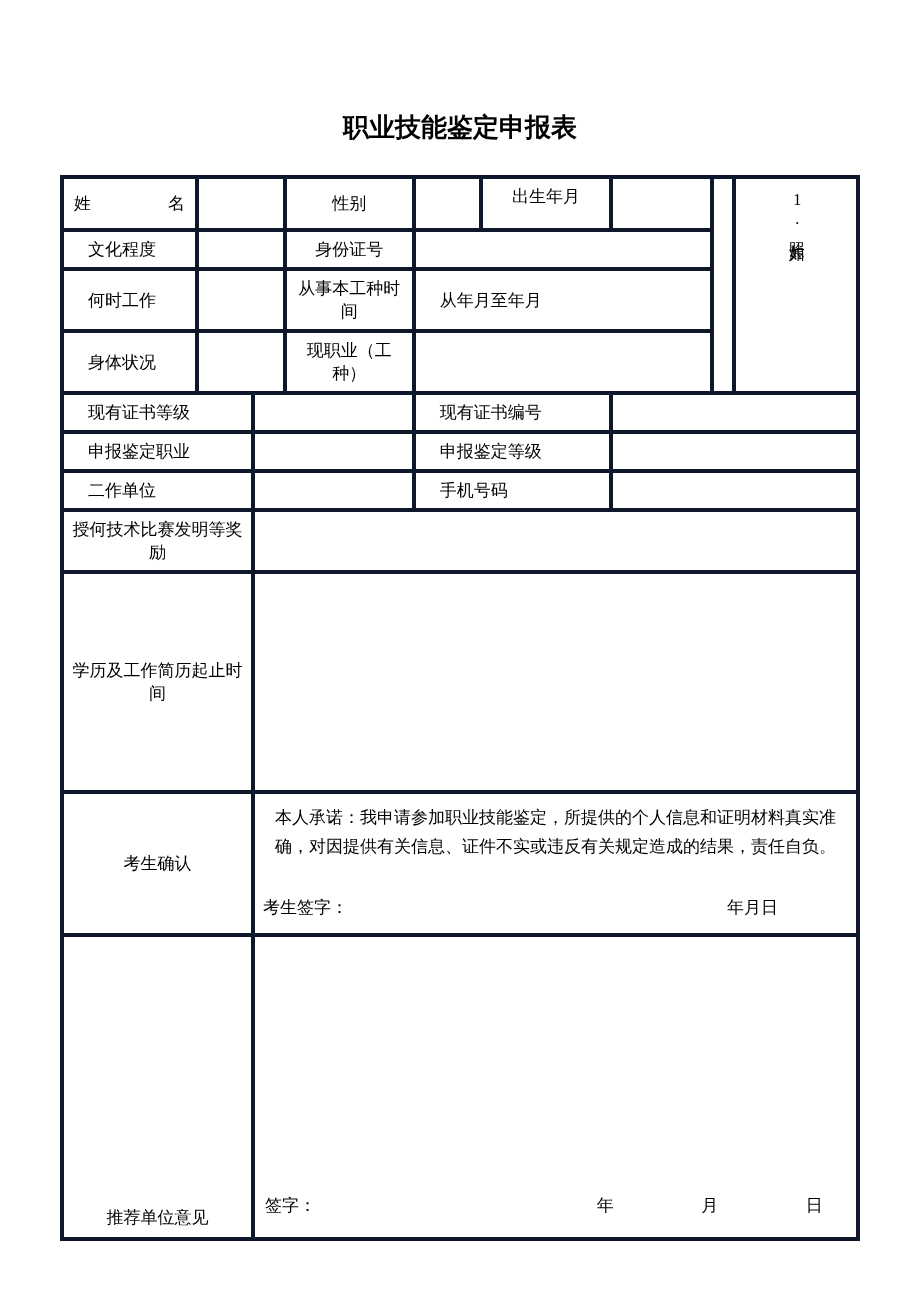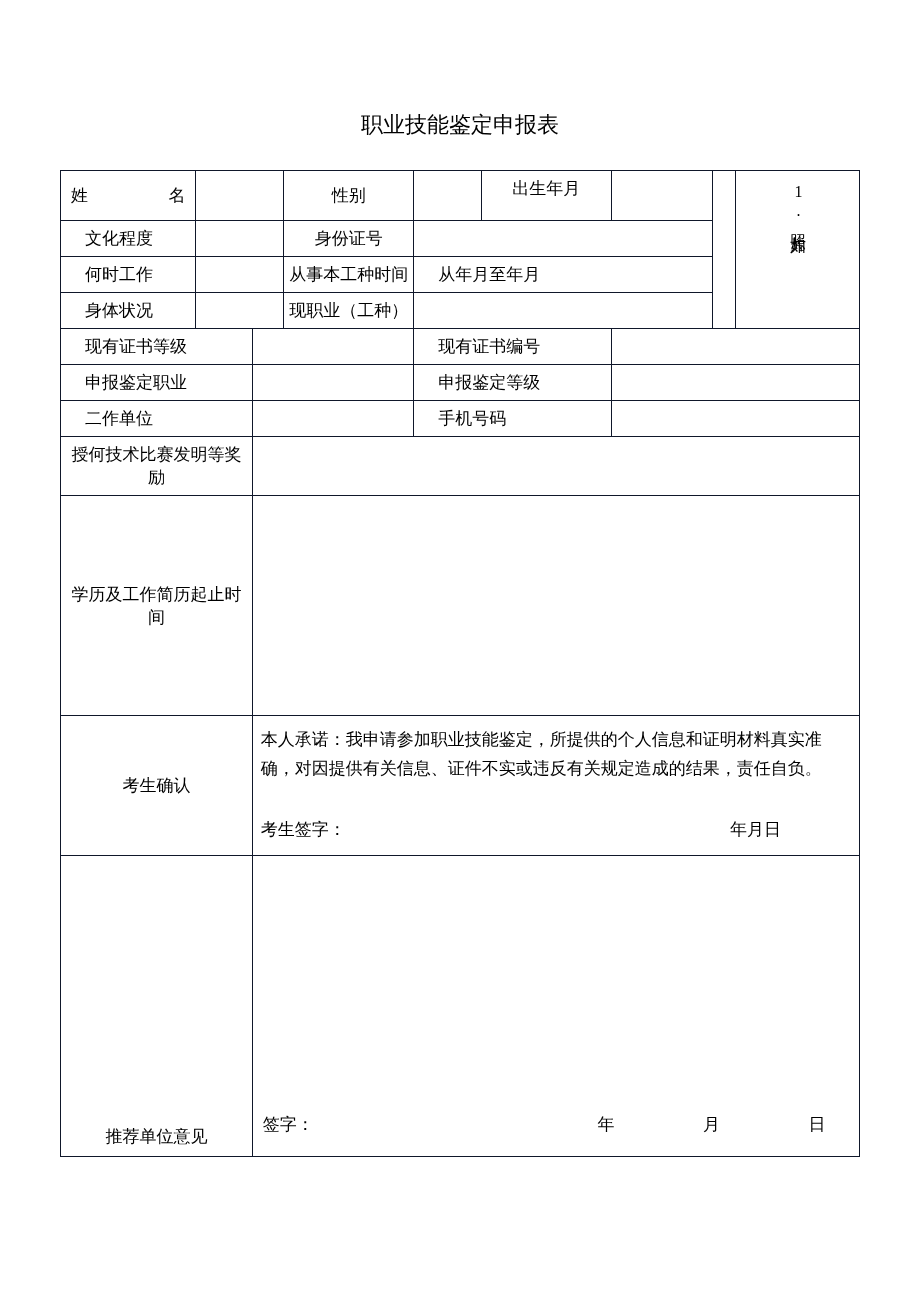--- a/index.html
+++ b/index.html
@@ -5,49 +5,49 @@
     body {
       font-family: "SimSun", "宋体", serif;
       background: #fff;
       margin: 0;
       padding: 80px 60px;
       width: 920px;
       box-sizing: border-box;
     }
     h1 {
       text-align: center;
-      font-size: 22px;
-      font-weight: 400;
+      font-size: 26px;
+      font-weight: 700;
       margin: 30px 0 30px;
       font-family: "SimHei", "黑体", sans-serif;
     }
     table {
       border-collapse: collapse;
       width: 100%;
       table-layout: fixed;
     }
     td {
-      border: 1px solid #0f172a;
+      border: 4px solid #0f172a;
       padding: 6px 4px;
       font-size: 17px;
       vertical-align: middle;
       text-align: center;
       word-break: break-all;
     }
     td.left { text-align: left; padding-left: 24px; }
     td.spread { text-align: justify; text-align-last: justify; padding-left: 10px; padding-right: 10px;}
     .vtext {
       writing-mode: vertical-rl;
       text-orientation: upright;
       display: inline-block;
       letter-spacing: 2px;
       font-size: 16px;
     }
     .confirm-block {
-      text-align: left;
+      text-align: center;
       padding: 10px 8px;
       line-height: 1.7;
       font-size: 17px;
     }
     .sign-bottom {
       vertical-align: bottom;
       text-align: left;
       height: 260px;
       padding: 20px 10px;
     }

